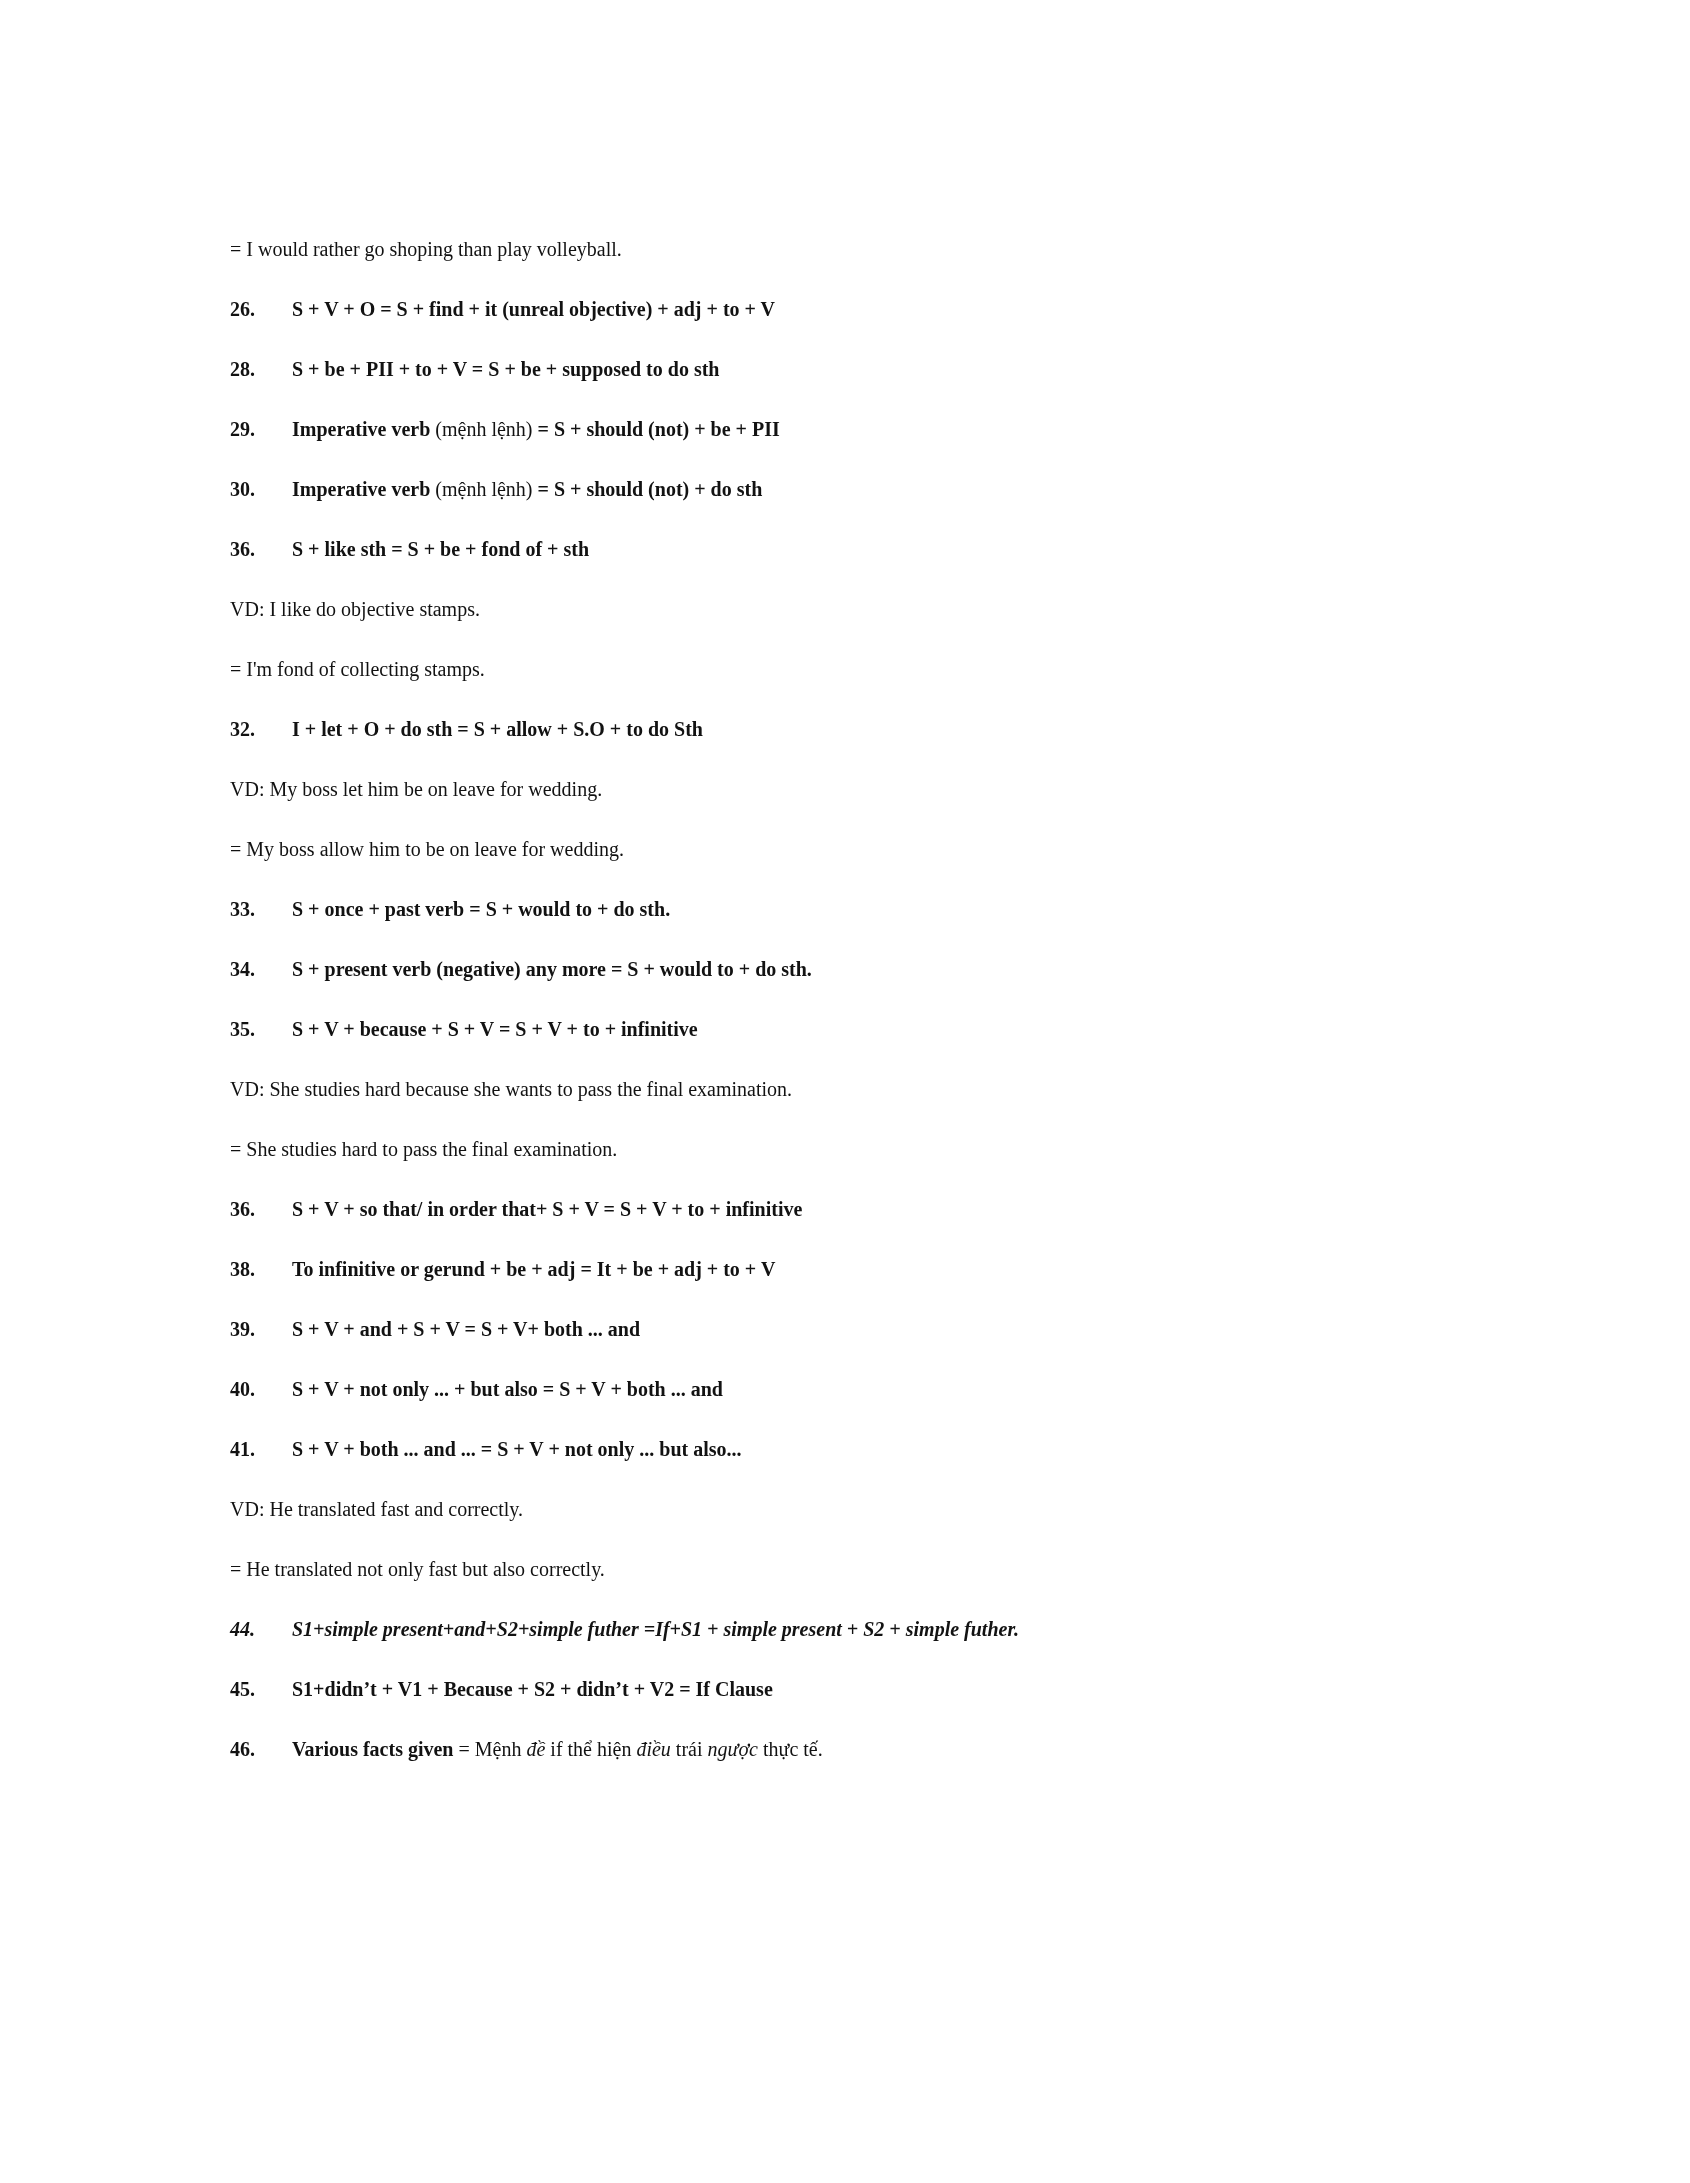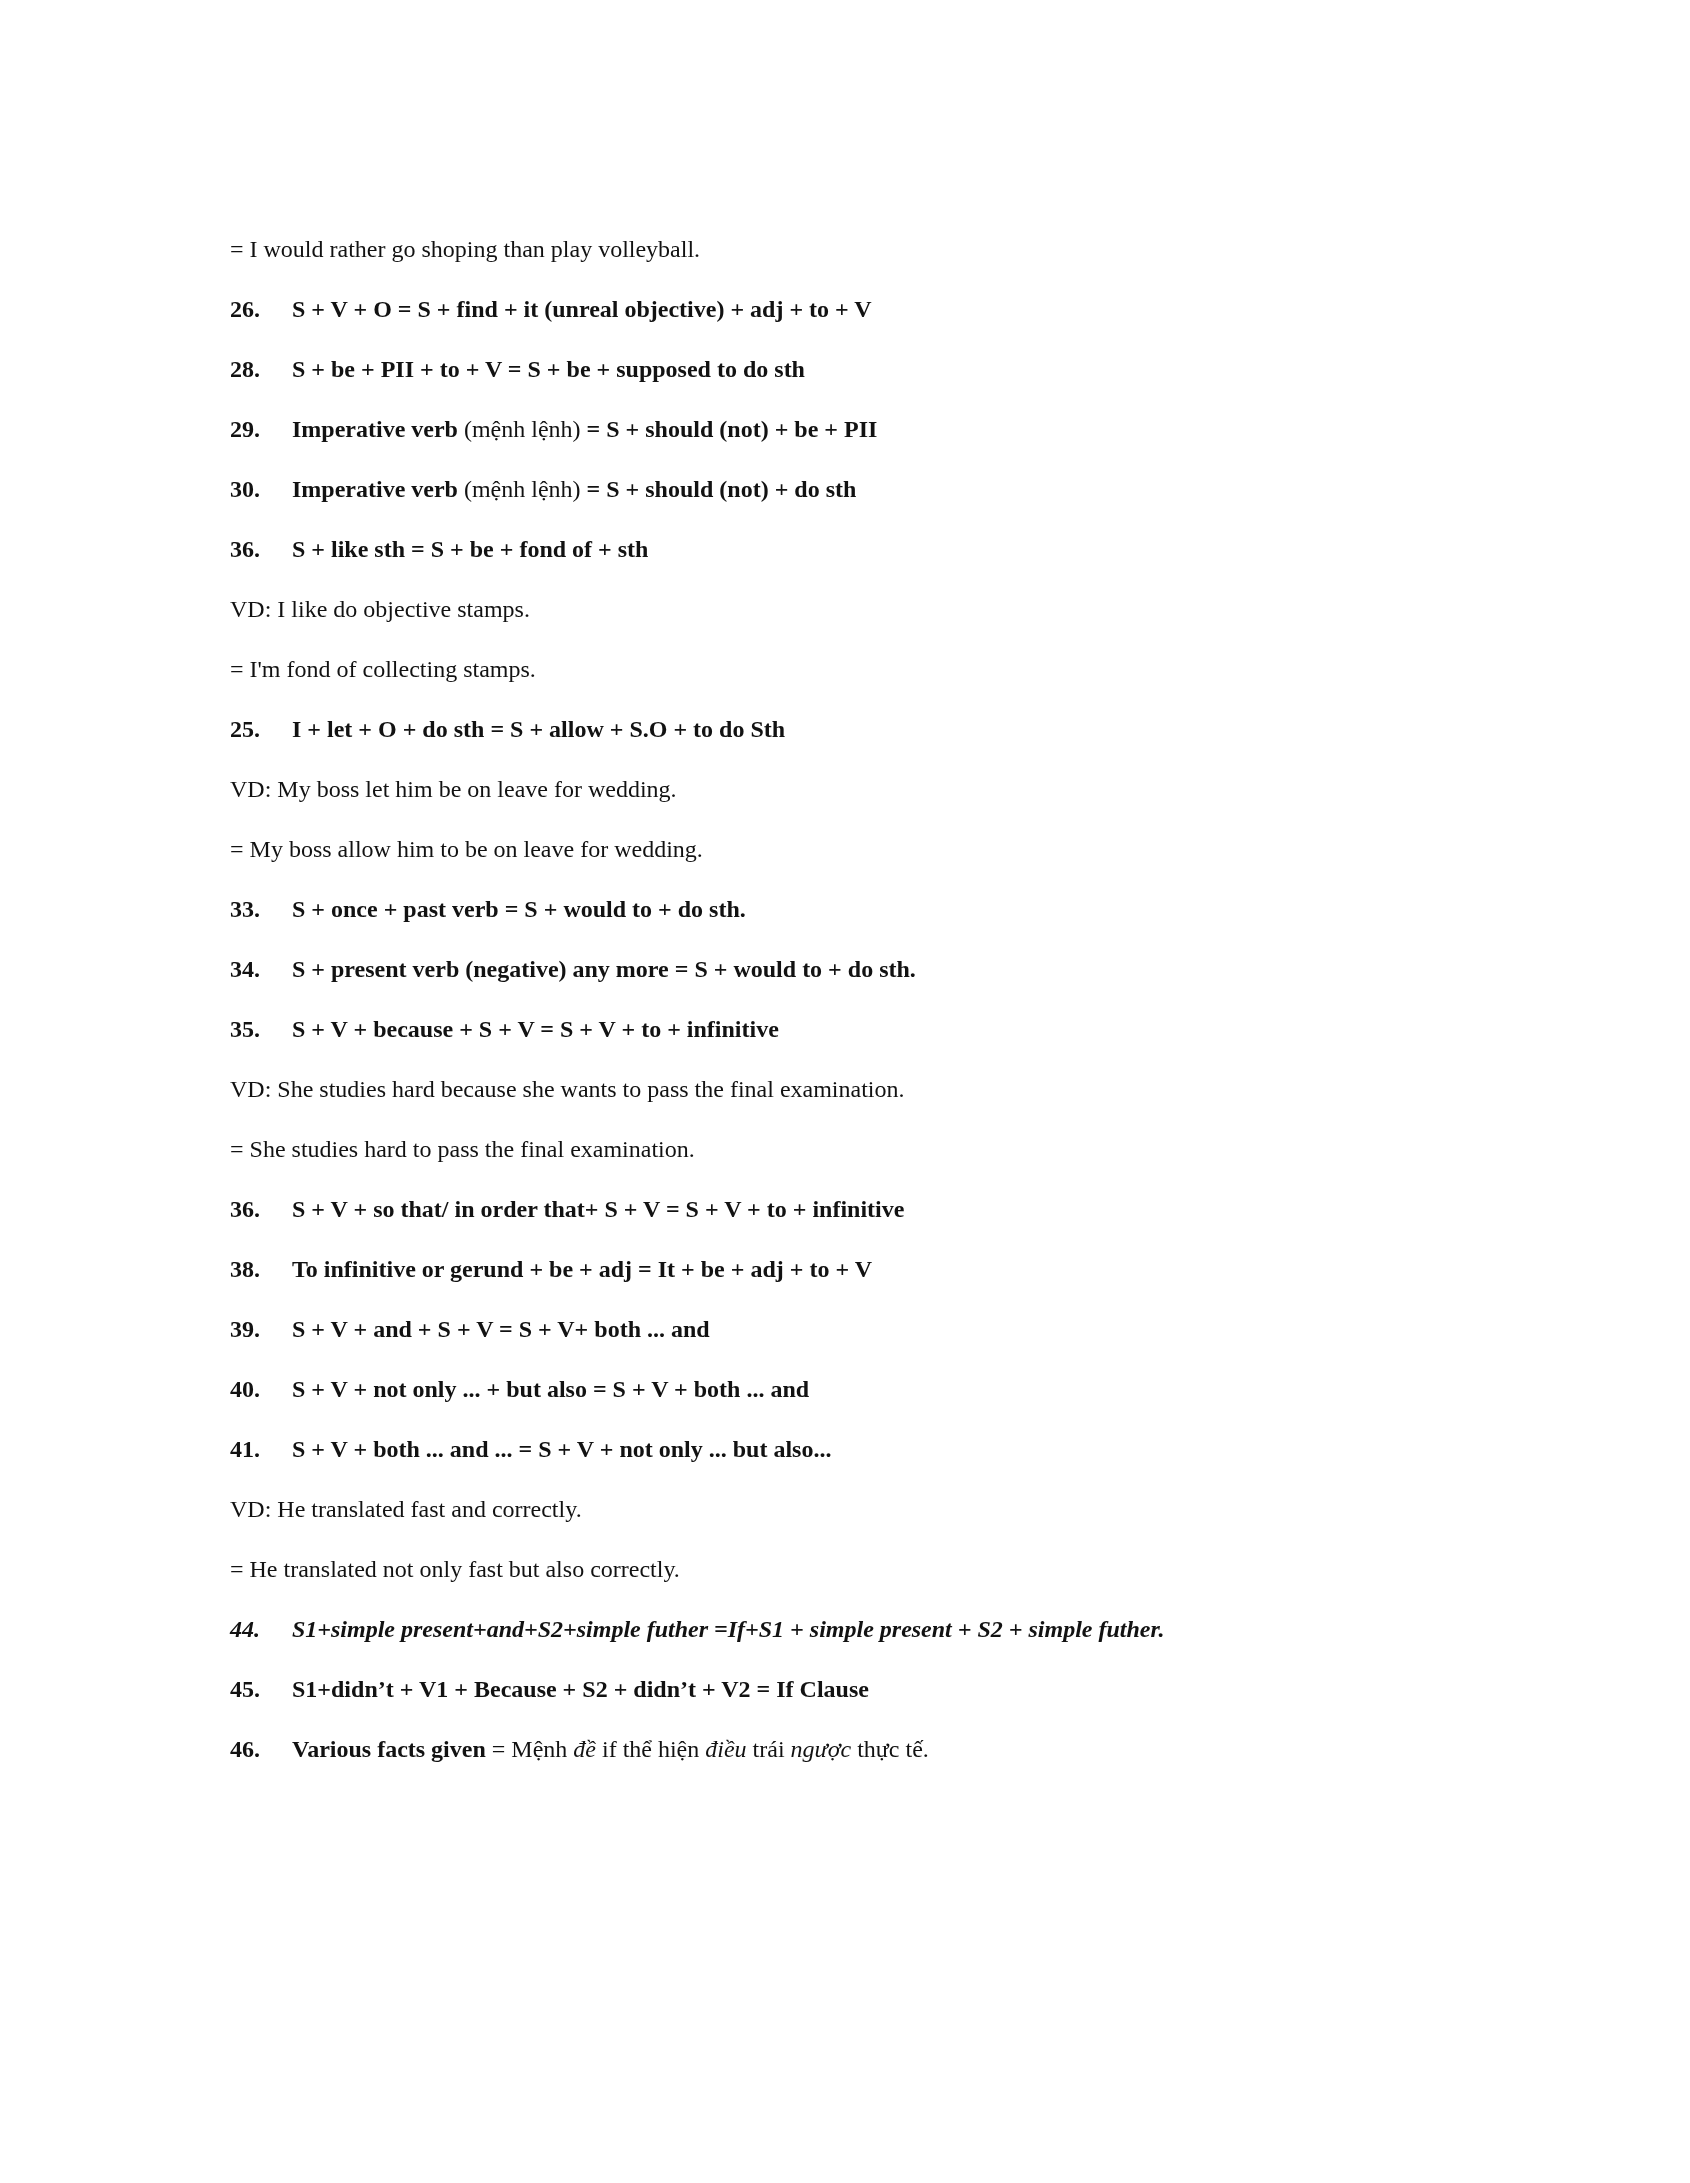--- a/index.html
+++ b/index.html
@@ -16,21 +16,21 @@
   }
   .page-content {
     position: absolute;
     top: 219px;
     left: 230px;
     width: 1293px;
   }
   p.line {
     margin: 0;
     padding: 0;
-    font-size: 24px;
+    font-size: 20px;
     line-height: 60px;
     white-space: normal;
     text-align: left;
   }
   p.line.wrap {
     text-align: justify;
     font-style: italic;
   }
   span.num {
     display: inline-block;
@@ -45,21 +45,21 @@
 
 <div class="page-content">
     <p class="line"><span>= I would rather go shoping than play volleyball.</span></p>
     <p class="line"><span class="num">26.</span><span class="b">S + V + O = S + find + it (unreal objective) + adj + to + V</span></p>
     <p class="line"><span class="num">28.</span><span class="b">S + be + PII + to + V = S + be + supposed to do sth</span></p>
     <p class="line"><span class="num">29.</span><span class="b">Imperative verb </span><span>(mệnh lệnh) </span><span class="b">= S + should (not) + be + PII</span></p>
     <p class="line"><span class="num">30.</span><span class="b">Imperative verb </span><span>(mệnh lệnh) </span><span class="b">= S + should (not) + do sth</span></p>
     <p class="line"><span class="num">36.</span><span class="b">S + like sth = S + be + fond of + sth</span></p>
     <p class="line"><span>VD: I like do objective stamps.</span></p>
     <p class="line"><span>= I'm fond of collecting stamps.</span></p>
-    <p class="line"><span class="num">25.</span><span class="b">I + let + O + do sth = S + allow + S.O + to do Sth</span></p>
+    <p class="line"><span class="num">32.</span><span class="b">I + let + O + do sth = S + allow + S.O + to do Sth</span></p>
     <p class="line"><span>VD: My boss let him be on leave for wedding.</span></p>
     <p class="line"><span>= My boss allow him to be on leave for wedding.</span></p>
     <p class="line"><span class="num">33.</span><span class="b">S + once + past verb = S + would to + do sth.</span></p>
     <p class="line"><span class="num">34.</span><span class="b">S + present verb (negative) any more = S + would to + do sth.</span></p>
     <p class="line"><span class="num">35.</span><span class="b">S + V + because + S + V = S + V + to + infinitive</span></p>
     <p class="line"><span>VD: She studies hard because she wants to pass the final examination.</span></p>
     <p class="line"><span>= She studies hard to pass the final examination.</span></p>
     <p class="line"><span class="num">36.</span><span class="b">S + V + so that/ in order that+ S + V = S + V + to + infinitive</span></p>
     <p class="line"><span class="num">38.</span><span class="b">To infinitive or gerund + be + adj = It + be + adj + to + V</span></p>
     <p class="line"><span class="num">39.</span><span class="b">S + V + and + S + V = S + V+ both ... and</span></p>

